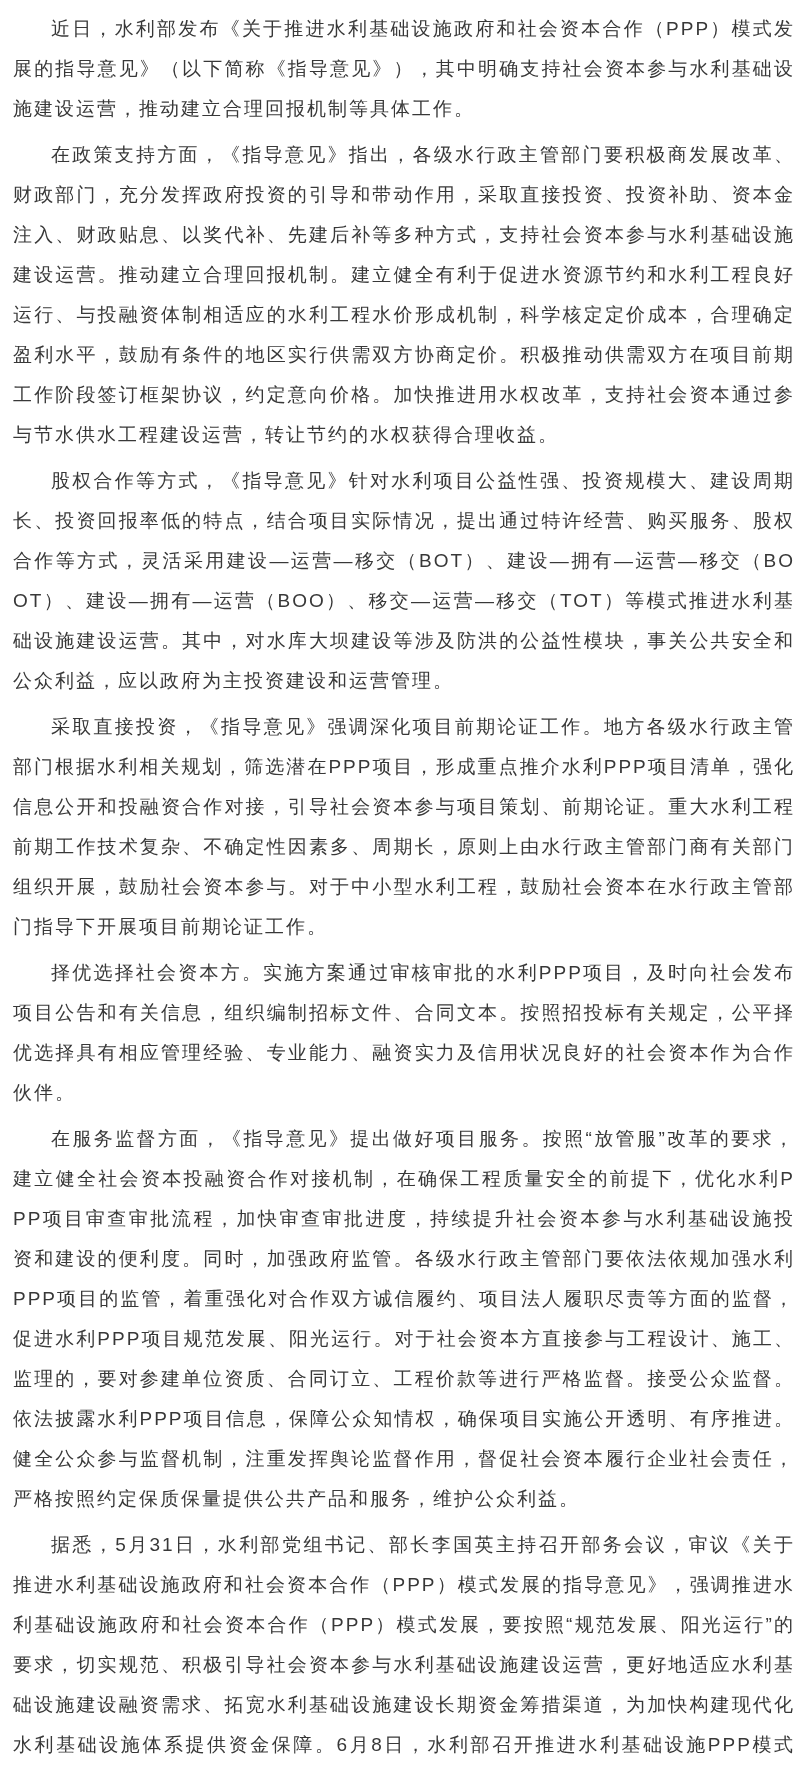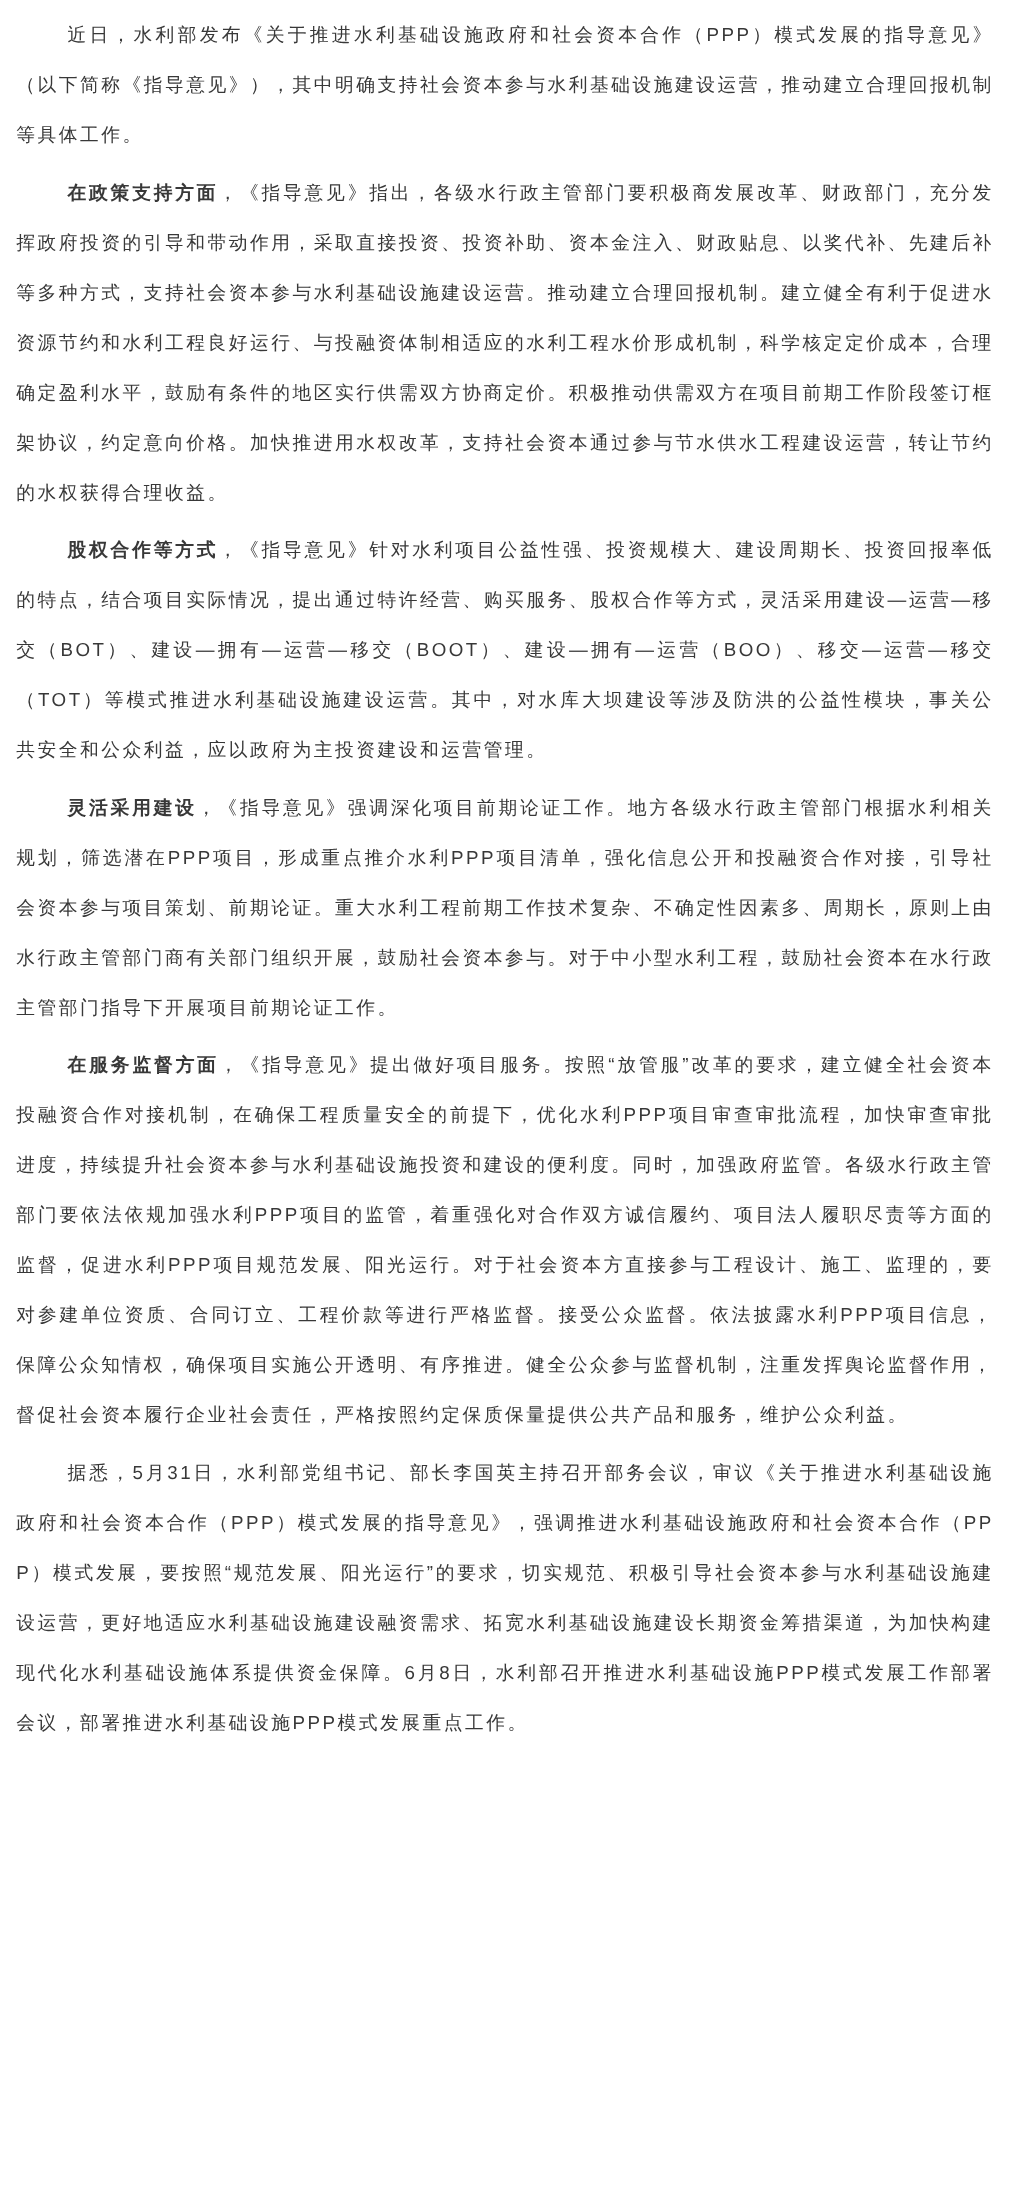--- a/index.html
+++ b/index.html
@@ -10,45 +10,45 @@
   body {
     width: 807px;
     font-family: "Liberation Sans", sans-serif;
   }
   .article {
     padding: 9px 12px 20px 13px;
     color: #383838;
   }
   .para {
     margin: 0 0 6px 0;
-    font-size: 15px;
+    font-size: 19px;
     line-height: 40px;
     letter-spacing: 2px;
     text-align: justify;
     text-indent: 2em;
     color: #383838;
     word-break: break-all;
   }
   .para:last-child {
     margin-bottom: 0;
   }
   .lead {
-    font-weight: 700;
-    margin-left: 11px;
+    font-weight: 400;
   }
 </style>
 </head>
 <body>
 
 <article class="article">
   <p class="para"><strong class="lead"></strong><span>近日，水利部发布《关于推进水利基础设施政府和社会资本合作（PPP）模式发展的指导意见》（以下简称《指导意见》），其中明确支持社会资本参与水利基础设施建设运营，推动建立合理回报机制等具体工作。</span></p>
 
   <p class="para"><strong class="lead">在政策支持方面</strong><span>，《指导意见》指出，各级水行政主管部门要积极商发展改革、财政部门，充分发挥政府投资的引导和带动作用，采取直接投资、投资补助、资本金注入、财政贴息、以奖代补、先建后补等多种方式，支持社会资本参与水利基础设施建设运营。推动建立合理回报机制。建立健全有利于促进水资源节约和水利工程良好运行、与投融资体制相适应的水利工程水价形成机制，科学核定定价成本，合理确定盈利水平，鼓励有条件的地区实行供需双方协商定价。积极推动供需双方在项目前期工作阶段签订框架协议，约定意向价格。加快推进用水权改革，支持社会资本通过参与节水供水工程建设运营，转让节约的水权获得合理收益。</span></p>
 
   <p class="para"><strong class="lead">股权合作等方式</strong><span>，《指导意见》针对水利项目公益性强、投资规模大、建设周期长、投资回报率低的特点，结合项目实际情况，提出通过特许经营、购买服务、股权合作等方式，灵活采用建设—运营—移交（BOT）、建设—拥有—运营—移交（BOOT）、建设—拥有—运营（BOO）、移交—运营—移交（TOT）等模式推进水利基础设施建设运营。其中，对水库大坝建设等涉及防洪的公益性模块，事关公共安全和公众利益，应以政府为主投资建设和运营管理。</span></p>
 
-  <p class="para"><strong class="lead">灵活采用建设</strong><span>，《指导意见》强调深化项目前期论证工作。地方各级水行政主管部门根据水利相关规划，筛选潜在PPP项目，形成重点推介水利PPP项目清单，强化信息公开和投融资合作对接，引导社会资本参与项目策划、前期论证。重大水利工程前期工作技术复杂、不确定性因素多、周期长，原则上由水行政主管部门商有关部门组织开展，鼓励社会资本参与。对于中小型水利工程，鼓励社会资本在水行政主管部门指导下开展项目前期论证工作。</span></p>
+  <p class="para"><strong class="lead">采取直接投资</strong><span>，《指导意见》强调深化项目前期论证工作。地方各级水行政主管部门根据水利相关规划，筛选潜在PPP项目，形成重点推介水利PPP项目清单，强化信息公开和投融资合作对接，引导社会资本参与项目策划、前期论证。重大水利工程前期工作技术复杂、不确定性因素多、周期长，原则上由水行政主管部门商有关部门组织开展，鼓励社会资本参与。对于中小型水利工程，鼓励社会资本在水行政主管部门指导下开展项目前期论证工作。</span></p>
 
+  <p class="para"><strong class="lead"></strong><span>择优选择社会资本方。实施方案通过审核审批的水利PPP项目，及时向社会发布项目公告和有关信息，组织编制招标文件、合同文本。按照招投标有关规定，公平择优选择具有相应管理经验、专业能力、融资实力及信用状况良好的社会资本作为合作伙伴。</span></p>
 
   <p class="para"><strong class="lead">在服务监督方面</strong><span>，《指导意见》提出做好项目服务。按照“放管服”改革的要求，建立健全社会资本投融资合作对接机制，在确保工程质量安全的前提下，优化水利PPP项目审查审批流程，加快审查审批进度，持续提升社会资本参与水利基础设施投资和建设的便利度。同时，加强政府监管。各级水行政主管部门要依法依规加强水利PPP项目的监管，着重强化对合作双方诚信履约、项目法人履职尽责等方面的监督，促进水利PPP项目规范发展、阳光运行。对于社会资本方直接参与工程设计、施工、监理的，要对参建单位资质、合同订立、工程价款等进行严格监督。接受公众监督。依法披露水利PPP项目信息，保障公众知情权，确保项目实施公开透明、有序推进。健全公众参与监督机制，注重发挥舆论监督作用，督促社会资本履行企业社会责任，严格按照约定保质保量提供公共产品和服务，维护公众利益。</span></p>
 
   <p class="para"><strong class="lead"></strong><span>据悉，5月31日，水利部党组书记、部长李国英主持召开部务会议，审议《关于推进水利基础设施政府和社会资本合作（PPP）模式发展的指导意见》，强调推进水利基础设施政府和社会资本合作（PPP）模式发展，要按照“规范发展、阳光运行”的要求，切实规范、积极引导社会资本参与水利基础设施建设运营，更好地适应水利基础设施建设融资需求、拓宽水利基础设施建设长期资金筹措渠道，为加快构建现代化水利基础设施体系提供资金保障。6月8日，水利部召开推进水利基础设施PPP模式发展工作部署会议，部署推进水利基础设施PPP模式发展重点工作。</span></p>
 </article>
 
 </body></html>

